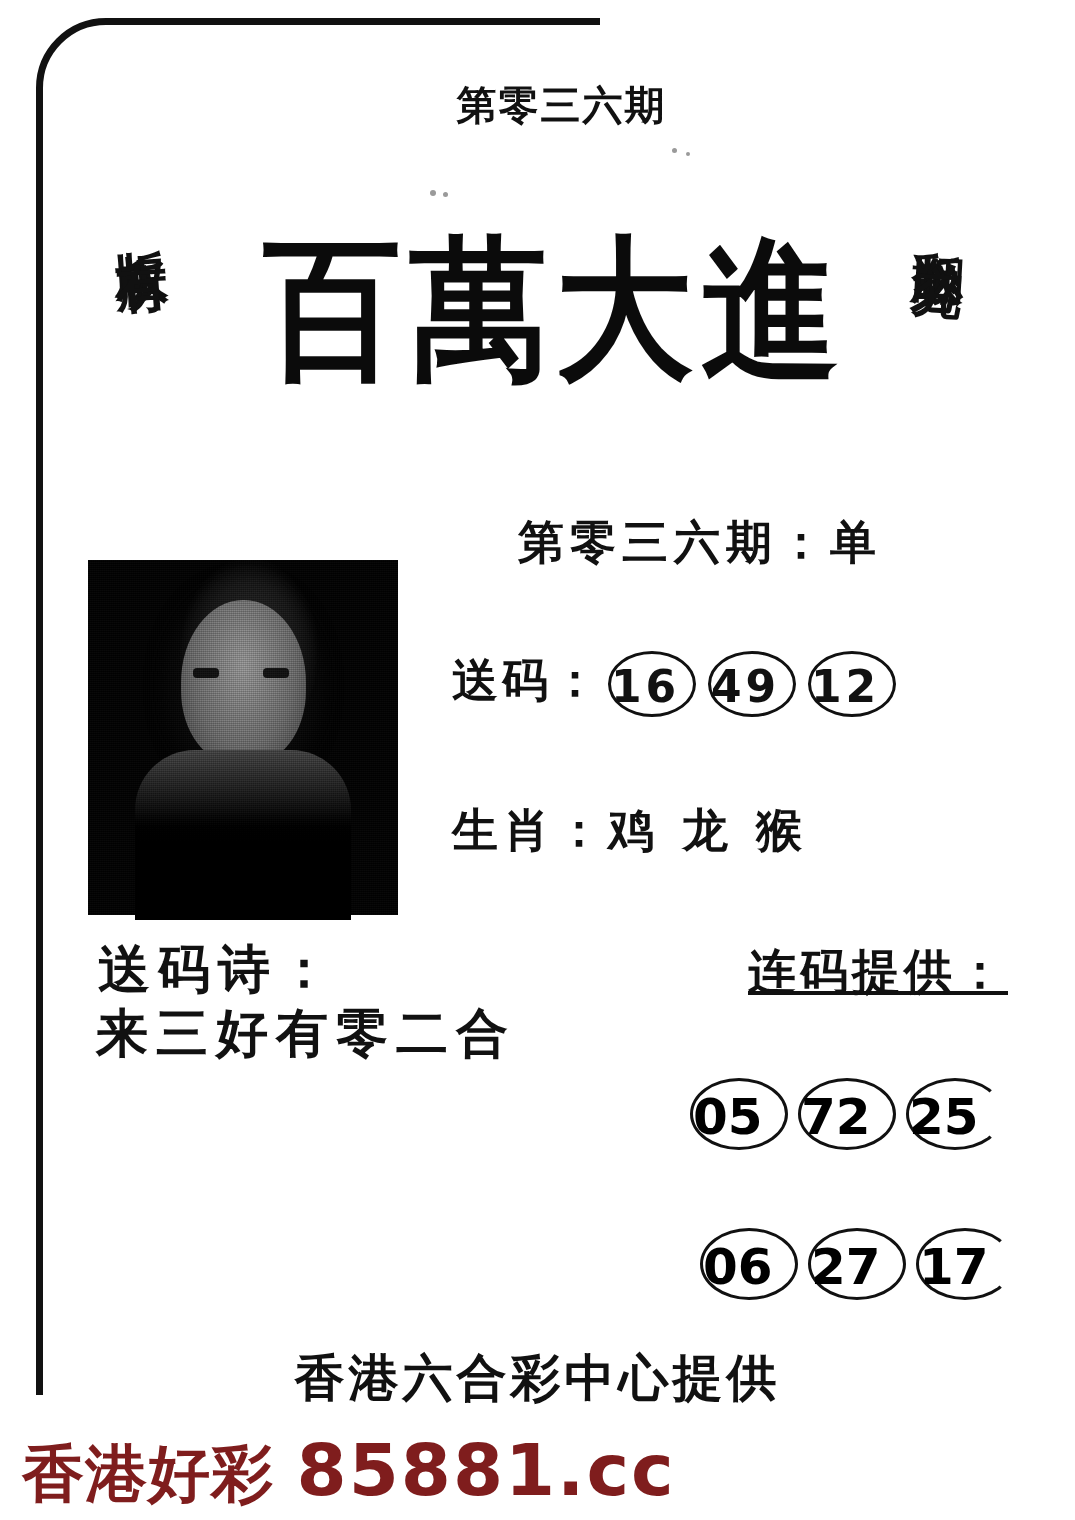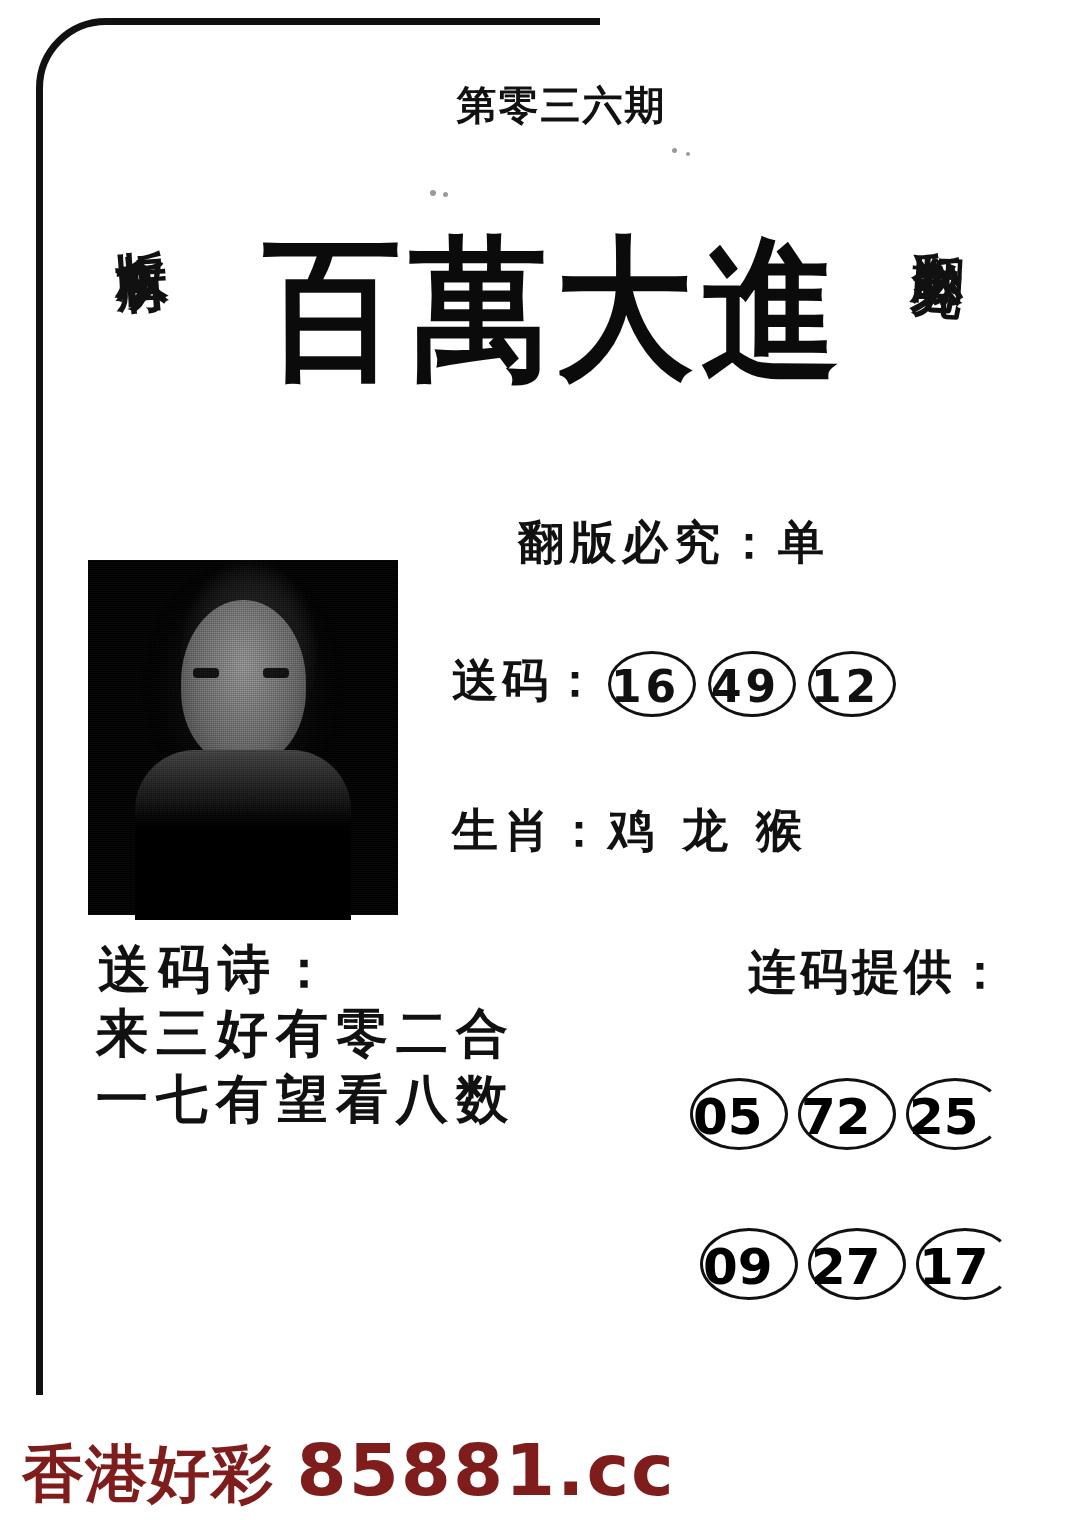--- a/index.html
+++ b/index.html
@@ -235,20 +235,21 @@
   .lian-title {
     position: absolute;
     left: 748px;
     top: 940px;
     font-family: "DejaVu Serif", serif;
     font-size: 48px;
     font-weight: bold;
     letter-spacing: 4px;
     color: #111;
     white-space: nowrap;
+    text-decoration: underline;
   }
   .lian-row {
     position: absolute;
     font-family: "DejaVu Sans", sans-serif;
     white-space: nowrap;
   }
   .lian-row-1 { left: 690px; top: 1078px; }
   .lian-row-2 { left: 700px; top: 1228px; }
   .lian-ball {
     display: inline-block;
@@ -318,47 +319,47 @@
   <div class="title-main">百萬大進</div>
 
   <div class="photo">
     <div class="photo-head"></div>
     <div class="photo-eye l"></div>
     <div class="photo-eye r"></div>
     <div class="photo-body"></div>
   </div>
 
   <div class="line-text special-line">
-    <span>翻版必究：</span><span>单</span>
+    <span>第零三六期：</span><span>单</span>
   </div>
 
   <div class="line-text send-line">
     <span>送码：</span><span class="ball">16</span><span class="ball">49</span><span class="ball">12</span>
   </div>
 
   <div class="line-text zodiac-line">
     <span>生肖：</span><span>鸡 龙 猴</span>
   </div>
 
   <div class="poem-title">送码诗：</div>
   <div class="poem-lines">
     <div>来三好有零二合</div>
-    <div>一七有望看八数</div>
   </div>
 
   <div class="lian-title">连码提供：</div>
 
   <div class="lian-row lian-row-1">
     <span class="lian-ball">05</span><span class="lian-ball">72</span><span class="lian-ball open-right">25</span>
   </div>
 
   <div class="lian-row lian-row-2">
-    <span class="lian-ball">09</span><span class="lian-ball">27</span><span class="lian-ball open-right">17</span>
-  </div>
-
+    <span class="lian-ball">06</span><span class="lian-ball">27</span><span class="lian-ball open-right">17</span>
+  </div>
+
+  <div class="footer-center">香港六合彩中心提供</div>
 
   <div class="watermark" style="color: #7f1d1d;">
     <span>香港好彩</span>
     <span class="wm-site">85881.cc</span>
   </div>
 
   <div class="speck" style="left:430px; top:190px; width:6px; height:6px;"></div>
   <div class="speck" style="left:443px; top:192px; width:5px; height:5px;"></div>
   <div class="speck" style="left:672px; top:148px; width:5px; height:5px;"></div>
   <div class="speck" style="left:686px; top:152px; width:4px; height:4px;"></div>

